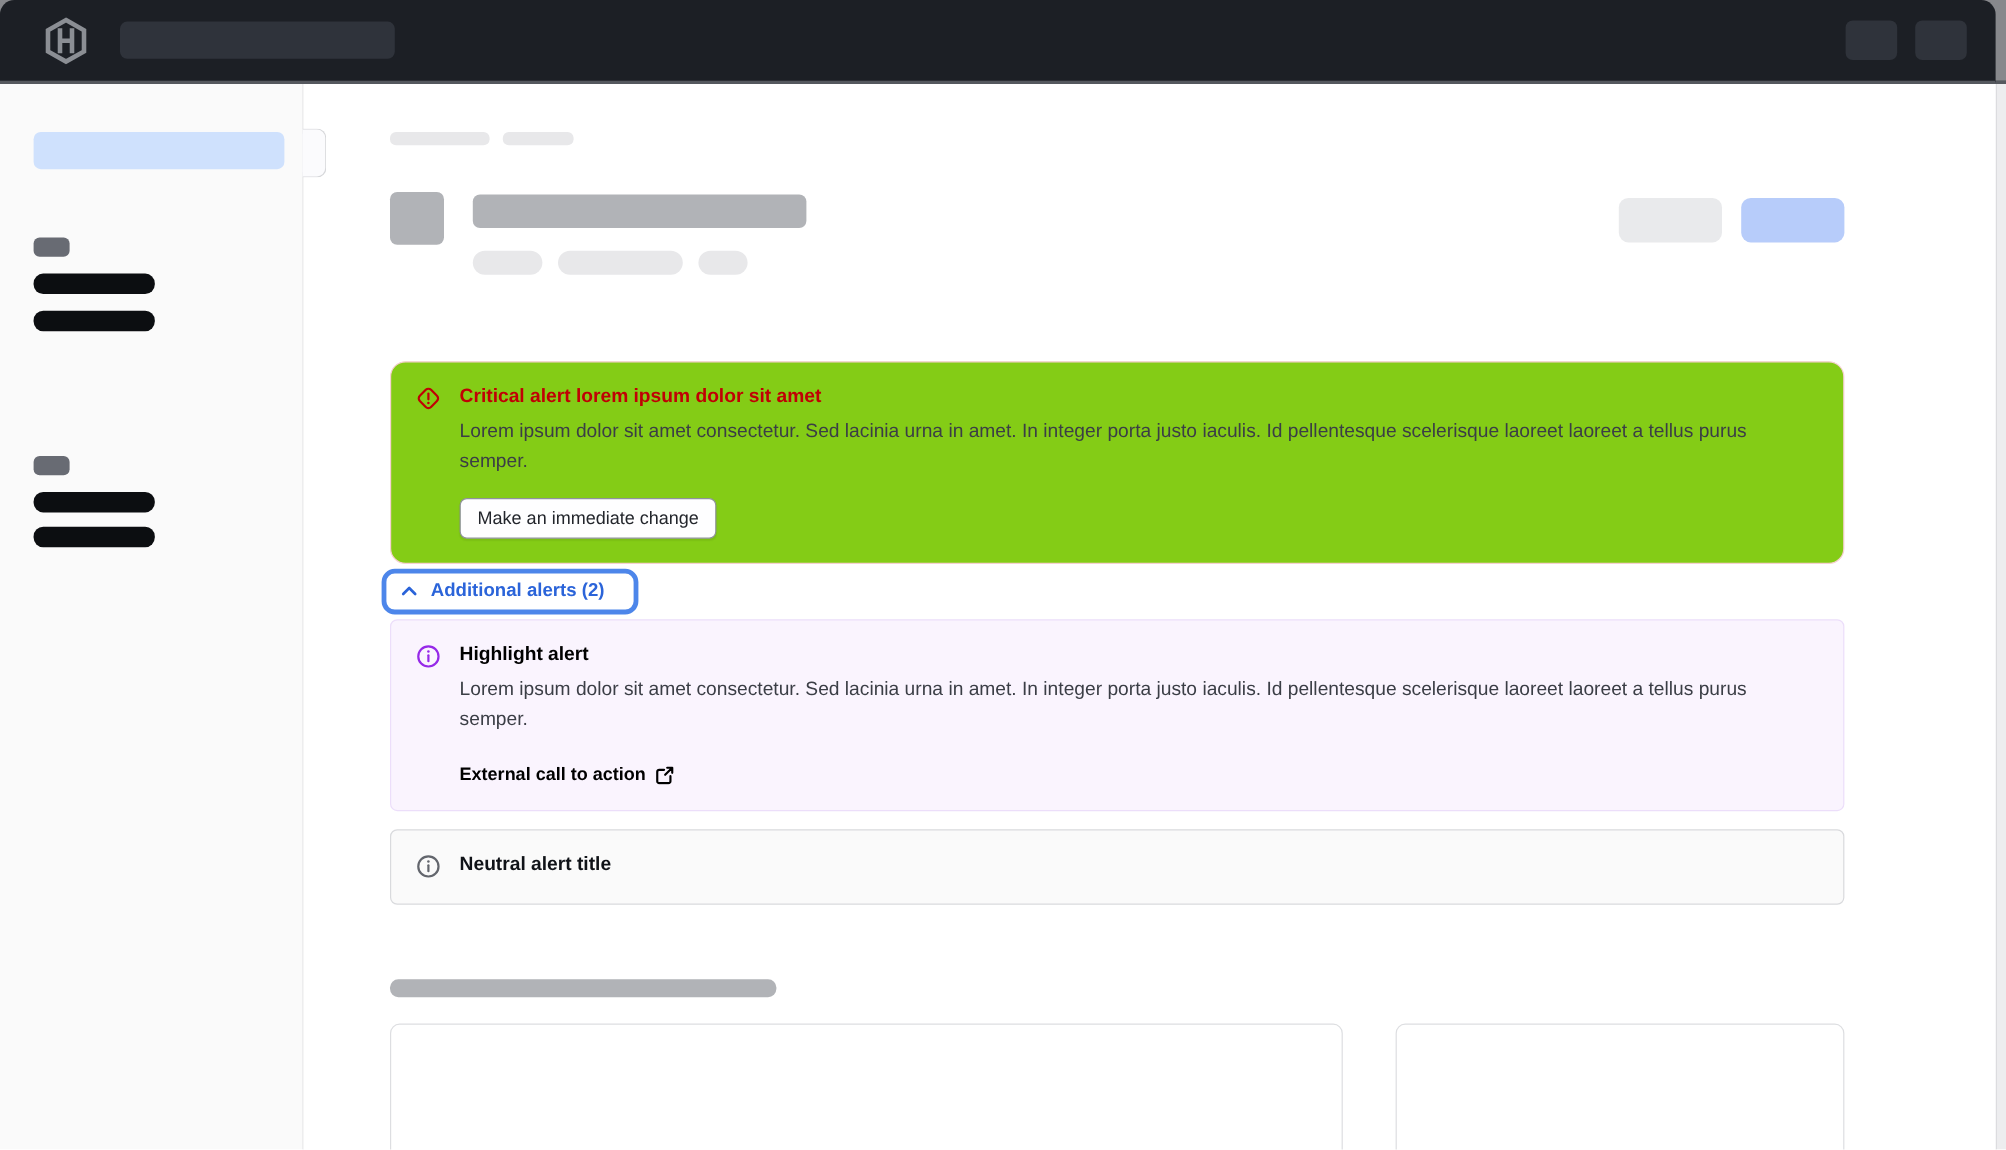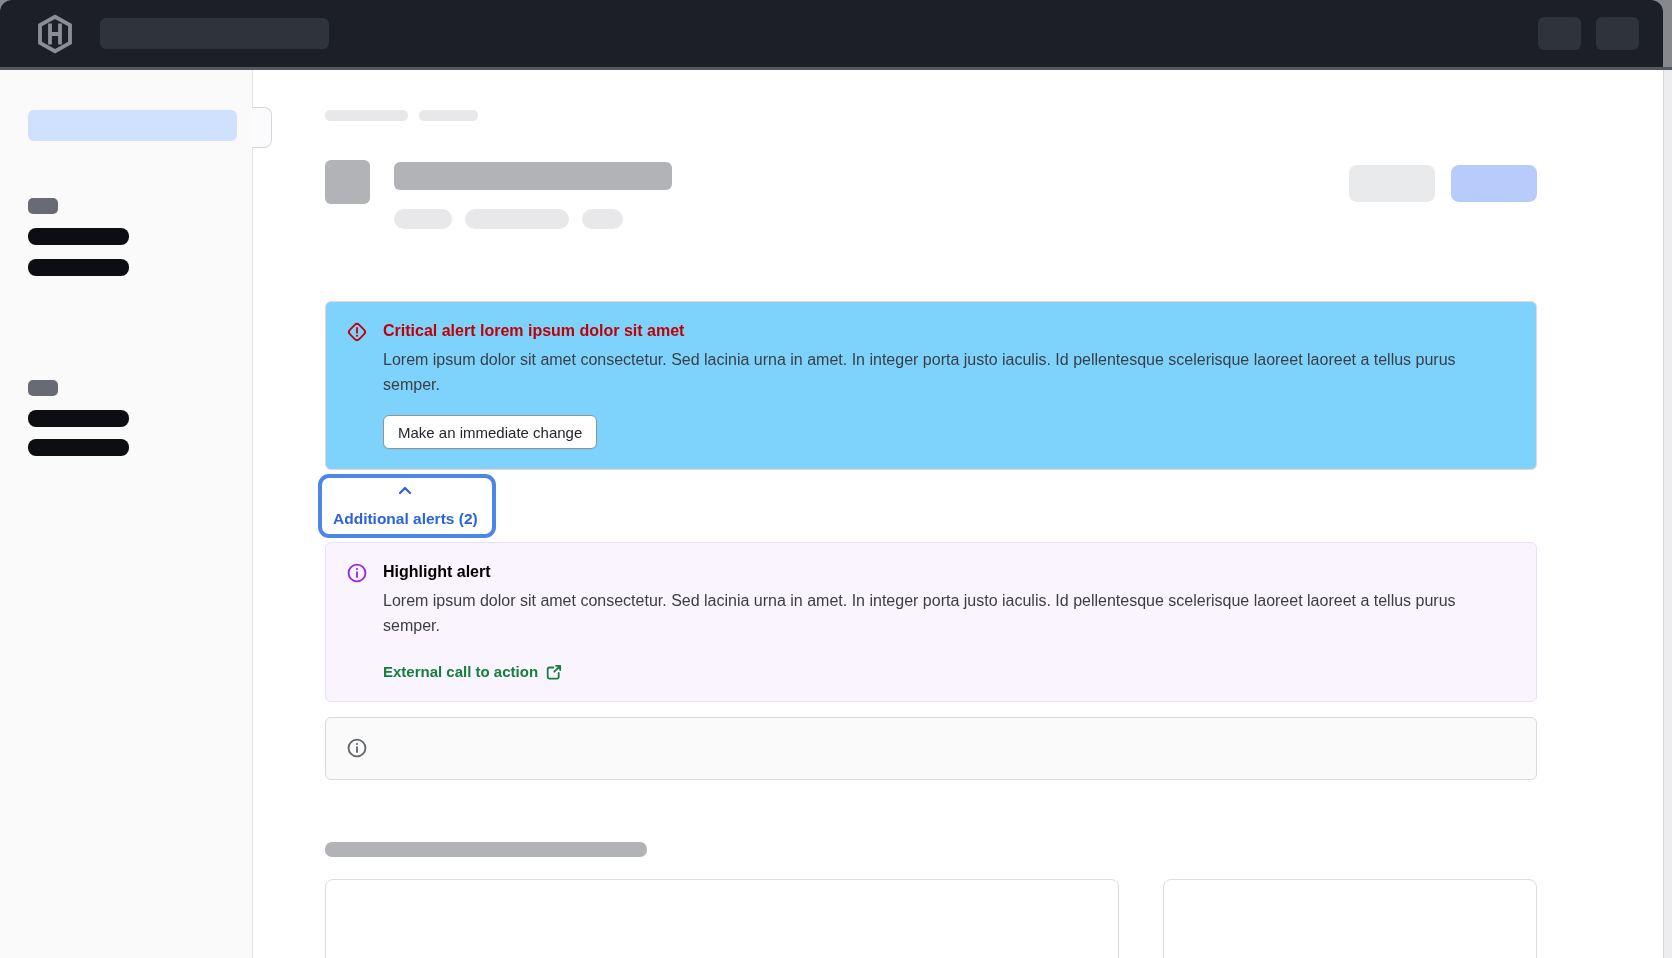--- a/index.html
+++ b/index.html
@@ -61,48 +61,48 @@
 
   
   .alerts { margin-top:72px; }
   .alert { display:flex; gap:15px; border-radius:6px; border:1px solid; padding:18px 20px 20px 20px; }
   .alert + .alert { margin-top:15px; }
   .alert-icon { width:22px; height:22px; flex:0 0 auto; margin-top:1px; }
   .alert-body-wrap { flex:1; min-width:0; }
   .alert-title { font-size:16px; font-weight:700; line-height:21px; }
   .alert-text { font-size:16px; line-height:25px; color:#3b3e46; margin-top:6px; max-width:1080px; }
 
-  .alert.critical { background:#7dd3fc; border-color:#f6d0d1; }
+  .alert.critical { background:#84cc16; border-color:#f6d0d1;border-radius:13px; }
   .alert.critical .alert-title { color:#c00005; }
   .alert.critical .alert-icon { color:#c00005; }
 
   .alert.highlight { background:#faf4fe; border-color:#ecdefa; }
   .alert.highlight .alert-title { color:#000000; }
   .alert.highlight .alert-icon { color:#9629e8; }
 
   .alert.neutral { background:#fafafa; border-color:#d9dadd; }
   .alert.neutral .alert-title { color:#101318; }
   .alert.neutral .alert-icon { color:#63666d; }
 
   .btn-secondary { display:inline-flex; align-items:center; height:34px; padding:16px 14px;
                    background:#fefeff; border:1px solid #8f939a; border-radius:6px;
                    font-size:15px; color:#23262c; margin-top:18px; cursor:pointer;
                    box-shadow:0 1px 1px rgba(0,0,0,0.06); font-family:inherit; }
   .inline-actions { display:flex; align-items:center; gap:26px; }
   .std-link { display:inline-flex; align-items:center; gap:8px; margin-top:25px;
-              font-size:15px; font-weight:600; color:#15803d; cursor:pointer; }
+              font-size:15px; font-weight:600; color:#000000; cursor:pointer; }
   .neutral-link { display:inline-flex; align-items:center; gap:7px; margin-top:18px;
                   font-size:15px; font-weight:500; color:#17191e; cursor:pointer; }
   .ext-icon, .plus-icon-svg { width:16px; height:16px; }
 
   
   .toggle-wrap { margin:4px 0 4px -7px; }
   .alerts-toggle { display:inline-flex; align-items:center; gap:10px; background:#ffffff;
-                   border:4px solid #4d86ea; border-radius:11px; padding:5px 14px 5px 11px;
-                   cursor:pointer; font-family:inherit;flex-direction:column; }
+                   border:4px solid #4d86ea; border-radius:11px; padding:5px 24px 5px 11px;
+                   cursor:pointer; font-family:inherit; }
   .alerts-toggle .tg-label { font-size:15.5px; font-weight:600; color:#2b64d9; line-height:20px; }
   .chevron-svg { width:16px; height:16px; color:#2b64d9; }
 
   
   .bottom-bar-skel { margin-top:62px; width:322px; height:15px; background:#b1b3b7; border-radius:7px; }
   .cards { display:flex; gap:44px; margin-top:22px; }
   .card { background:#ffffff; border:1px solid #dddee1; border-radius:8px; height:150px; }
   .card.c1 { width:794px; }
   .card.c2 { width:374px; }
 </style>
@@ -206,20 +206,21 @@
           </div>
         </div>
 
         <div class="alert neutral">
           <svg class="alert-icon" viewBox="0 0 24 24" fill="none" stroke="currentColor">
             <circle cx="12" cy="12" r="9.2" stroke-width="2"></circle>
             <path d="M12 11 v5.4" stroke-width="2" stroke-linecap="round"></path>
             <circle cx="12" cy="7.6" r="1.15" fill="currentColor" stroke="none"></circle>
           </svg>
           <div class="alert-body-wrap">
+            <div class="alert-title">Neutral alert title</div>
           </div>
         </div>
 
       </div>
 
       <div class="bottom-bar-skel"></div>
       <div class="cards">
         <div class="card c1">
           
         </div>

